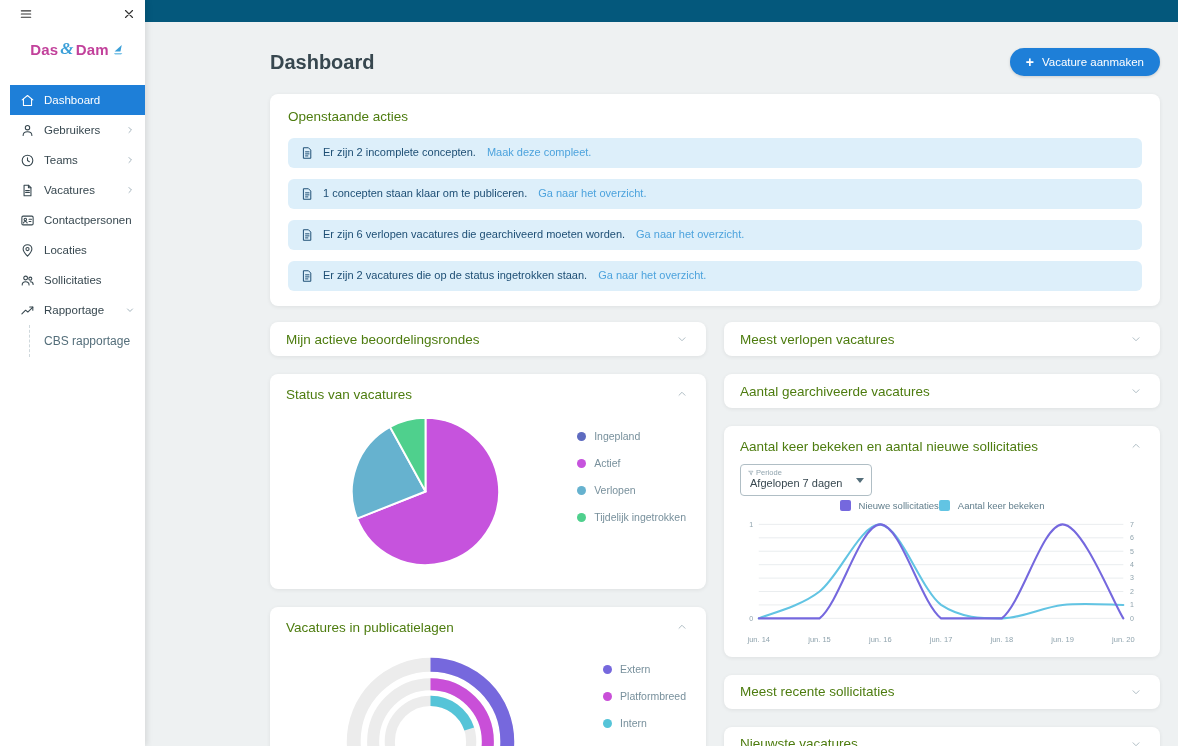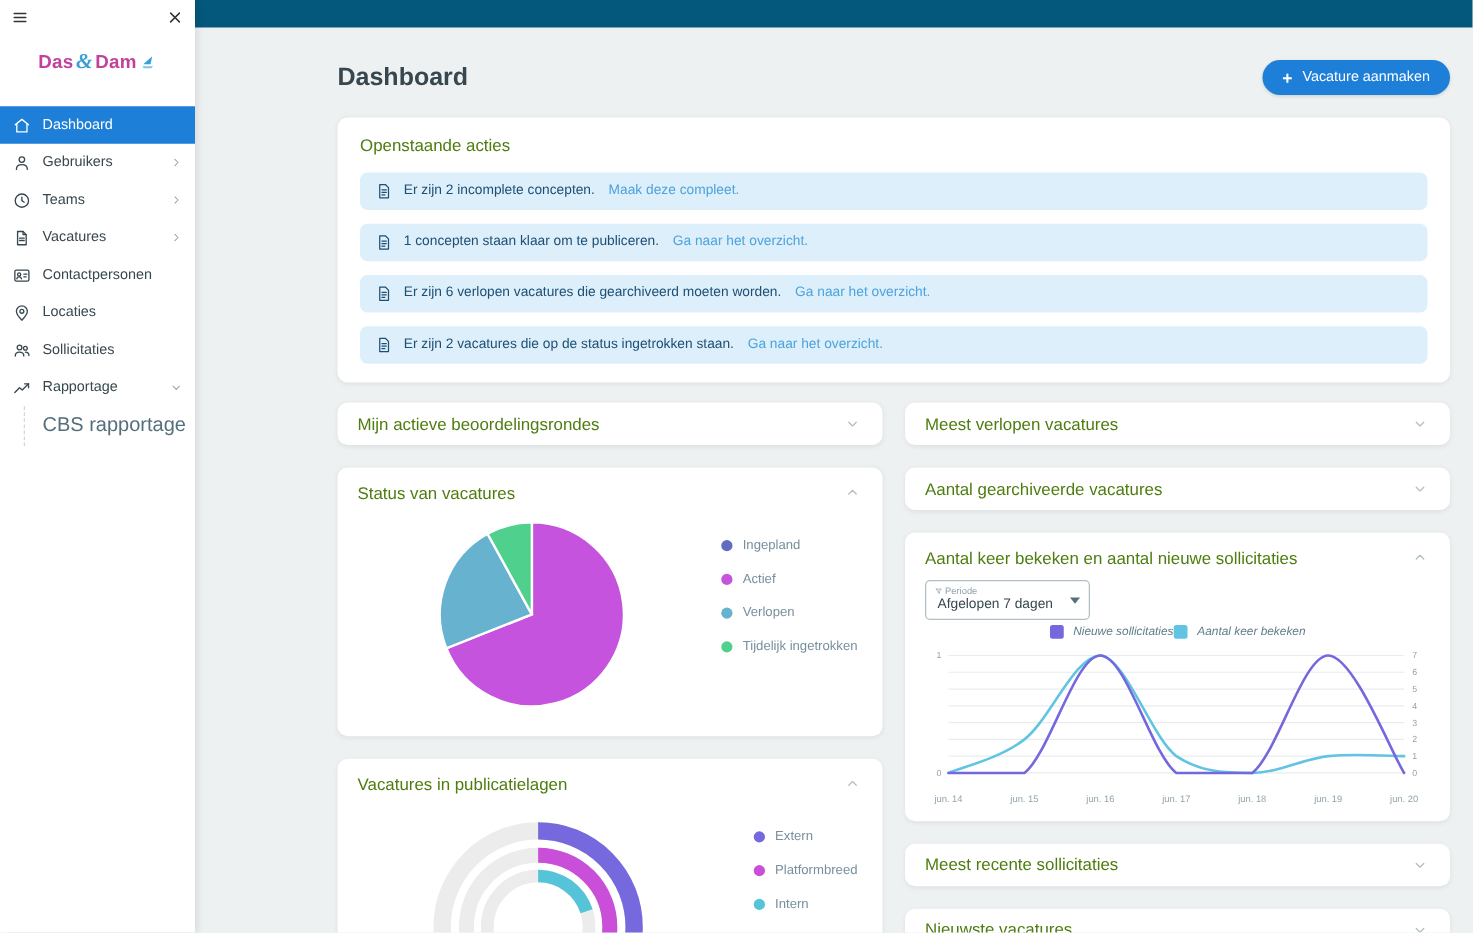--- a/index.html
+++ b/index.html
@@ -8,41 +8,41 @@
     width:1178px; height:746px; overflow:hidden; position:relative;
     background:#eef1f2; font-family:"Liberation Sans", sans-serif; color:#37474f;
   }
   svg { display:block; }
   .stroke-ic { fill:none; stroke-linecap:round; stroke-linejoin:round; }
 
   
   .topbar { position:absolute; left:145px; right:0; top:0; height:22px; background:#04587c; z-index:2; }
 
   
-  .sidebar { position:absolute; left:0; top:0; bottom:0; width:156px; background:#fff;
-             box-shadow:2px 0 6px rgba(0,0,0,.10); z-index:5; }
+  .sidebar { position:absolute; left:0; top:0; bottom:0; width:145px; background:#fff;
+             box-shadow:2px 0 6px rgba(0,0,0,.10); z-index:5;padding-left:10px; }
   .sb-top { display:flex; align-items:center; justify-content:space-between; padding:5px 7px 0; }
   .icon-btn { background:none; border:none; padding:2px; cursor:pointer; }
   .icon-btn svg { width:14px; height:14px; stroke:#333; stroke-width:2; }
   .logo { text-align:center; margin-top:16px; font-weight:bold; font-size:15px; letter-spacing:.2px;
           display:flex; align-items:center; justify-content:center; gap:1px; }
   .logo-word { color:#c2419b; }
   .logo-amp { color:#3a9fd8; font-family:"Liberation Serif", serif; font-style:italic; font-size:17px; padding:0 1px; }
   .logo-sail { width:13px; height:13px; margin-left:2px; }
   nav { margin-top:26px; }
   .nav-item { display:flex; align-items:center; gap:9px; padding:0 10px; height:30px;
               font-size:11.5px; color:#37474f; cursor:pointer; }
   .nav-item svg.nav-ic { width:15px; height:15px; stroke:#37474f; stroke-width:1.7; flex:none; }
   .nav-item .chev { margin-left:auto; }
   .nav-item .chev svg { width:10px; height:10px; stroke:#90a4ae; stroke-width:2; }
   .nav-item.active { background:#1e7fd8; color:#fff; }
   .nav-item.active svg.nav-ic { stroke:#fff; }
   .sub-wrap { margin-left:19px; border-left:1px dashed #cfd8dc; }
   .sub-item { padding-left:14px; height:32px; display:flex; align-items:center;
-              font-size:16px; color:#546e7a; cursor:pointer; }
+              font-size:12px; color:#546e7a; cursor:pointer; }
 
   
   .main { position:absolute; left:145px; top:22px; right:0; bottom:0; overflow:hidden; }
   .content { margin:26px 18px 0 125px; }
   .page-header { display:flex; align-items:center; justify-content:space-between; }
   h1 { font-size:20px; font-weight:700; color:#37474f; margin:0; }
   .primary-btn { display:flex; align-items:center; gap:8px; background:#1e7fd8; color:#fff; border:none;
                  border-radius:17px; padding:8px 16px; font-size:11.5px; cursor:pointer;
                  font-family:inherit; box-shadow:0 1px 3px rgba(0,0,0,.15); }
   .plus { font-size:14px; line-height:10px; font-weight:bold; }
@@ -77,21 +77,21 @@
   .chart-card { padding:12px 16px 10px; }
   .select { position:relative; width:132px; height:32px; border:1px solid #b0bec5; border-radius:4px;
             margin-top:10px; padding:13px 20px 0 9px; cursor:pointer; }
   .select-label { position:absolute; top:3px; left:7px; font-size:7.5px; color:#90a4ae;
                   display:flex; align-items:center; gap:2px; }
   .select-label svg { width:6px; height:6px; stroke:#90a4ae; stroke-width:2.5; }
   .select-value { font-size:11px; color:#37474f; line-height:11px; display:block; }
   .select-caret { position:absolute; right:7px; top:50%; margin-top:-2px; width:0; height:0;
                   border-left:4px solid transparent; border-right:4px solid transparent;
                   border-top:5px solid #546e7a; }
-  .chart-legend { display:flex; justify-content:center; gap:0; margin-top:4px;font-style:italic; }
+  .chart-legend { display:flex; justify-content:center; gap:0; margin-top:4px; }
   .chart-legend .legend-item { margin-bottom:0; font-size:9.5px; color:#607d8b; }
   .legend-sq { width:11px; height:11px; border-radius:2px; flex:none; }
   .line-svg { width:100%; height:auto; margin-top:4px; }
 </style>
 </head>
 <body>
 
 <div class="topbar"></div>
 
 <aside class="sidebar">

